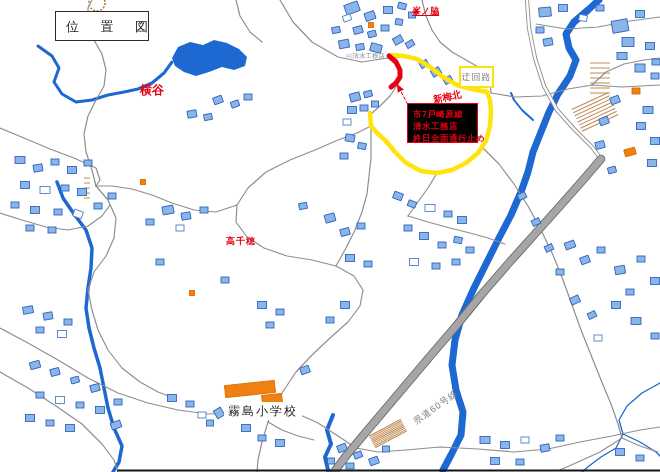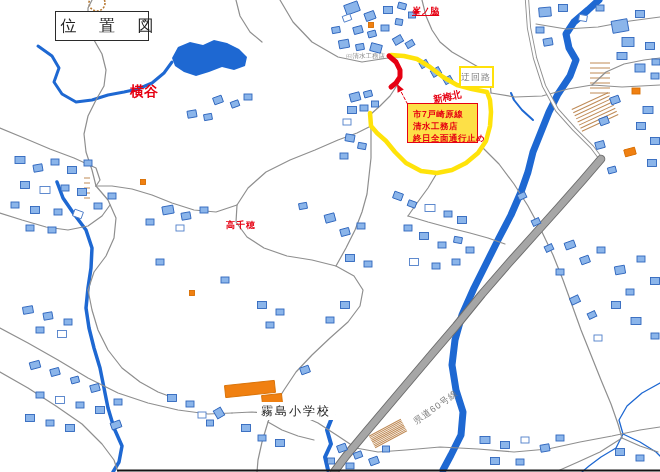--- a/index.html
+++ b/index.html
@@ -2,35 +2,35 @@
 <html><head>
 <meta charset="utf-8">
 <style>
   html,body{margin:0;padding:0;background:#ffffff;}
   #stage{position:relative;width:660px;height:472px;overflow:hidden;background:#ffffff;
          font-family:"Liberation Sans","DejaVu Sans",sans-serif;}
   #map-svg{position:absolute;left:0;top:0;}
   .lbl{position:absolute;white-space:nowrap;line-height:1;}
   .red-place{color:#e60012;font-weight:bold;}
   #title-box{left:55px;top:11px;width:94px;height:30px;border:1.6px solid #2b2b2b;background:#fff;
-             display:flex;align-items:center;justify-content:center;font-size:16px;color:#1f1f1f;
+             display:flex;align-items:center;justify-content:center;font-size:13px;color:#1f1f1f;
              letter-spacing:9px;padding-left:19px;box-sizing:border-box;}
   #company-label{left:346px;top:53px;font-size:6.5px;color:#8a8a8a;}
   #place-top{left:412px;top:7px;font-size:9px;text-decoration:underline;}
   #detour-box{left:459px;top:66px;width:35px;height:22px;border:2px solid #ffe10a;background:#fff;
-              display:flex;align-items:center;font-size:9px;color:#7d7d7d;
+              display:flex;align-items:center;justify-content:center;font-size:9px;color:#7d7d7d;
               box-sizing:border-box;letter-spacing:1px;}
   #place-road{left:433px;top:92px;font-size:9.5px;transform:rotate(-12deg);}
-  #notice-box{left:407px;top:103px;width:71px;height:40px;border:1.5px solid #e60012;background:#fde047;
+  #notice-box{left:407px;top:103px;width:71px;height:40px;border:1.5px solid #e60012;background:#000000;
               box-sizing:border-box;padding:4px 0 0 5px;}
   .notice-line{font-size:8.5px;font-weight:bold;color:#e60012;line-height:12px;letter-spacing:0.5px;}
-  #place-left{left:130px;top:84px;font-size:14px;}
-  #place-mid{left:226px;top:221px;font-size:9px;letter-spacing:1px;}
+  #place-left{left:140px;top:84px;font-size:12px;}
+  #place-mid{left:226px;top:237px;font-size:9px;letter-spacing:1px;}
   #school-label{left:224px;top:402px;background:#fff;padding:3px 4px;font-size:12px;color:#1c1c1c;
-                letter-spacing:2px;margin-left:33px;}
+                letter-spacing:2px;}
   #pref-road-label{left:410px;top:403px;font-size:9px;color:#7a7a7a;transform:rotate(-35deg);
                    letter-spacing:1px;}
 </style>
 </head>
 <body>
 
 <div id="stage">
   <svg id="map-svg" width="660" height="472" viewBox="0 0 660 472">
       <polygon points="172,58 178,47 190,42 203,45 214,40 227,43 239,49 247,57 245,66 234,70 222,67 209,72 196,76 184,72 175,66" fill="#1e68d2"></polygon>
       <path d="M599,0L588,10L574,22L566,34L569,48L576,60L570,76L558,94L549,112L541,132L533,152L528,172L521,192L511,215L499,238L487,262L474,288L462,315L455,340L452,365L456,390L463,412L461,435L451,455L443,470" fill="none" stroke="#1e68d2" stroke-width="7" stroke-linecap="round" stroke-linejoin="round"></path>

